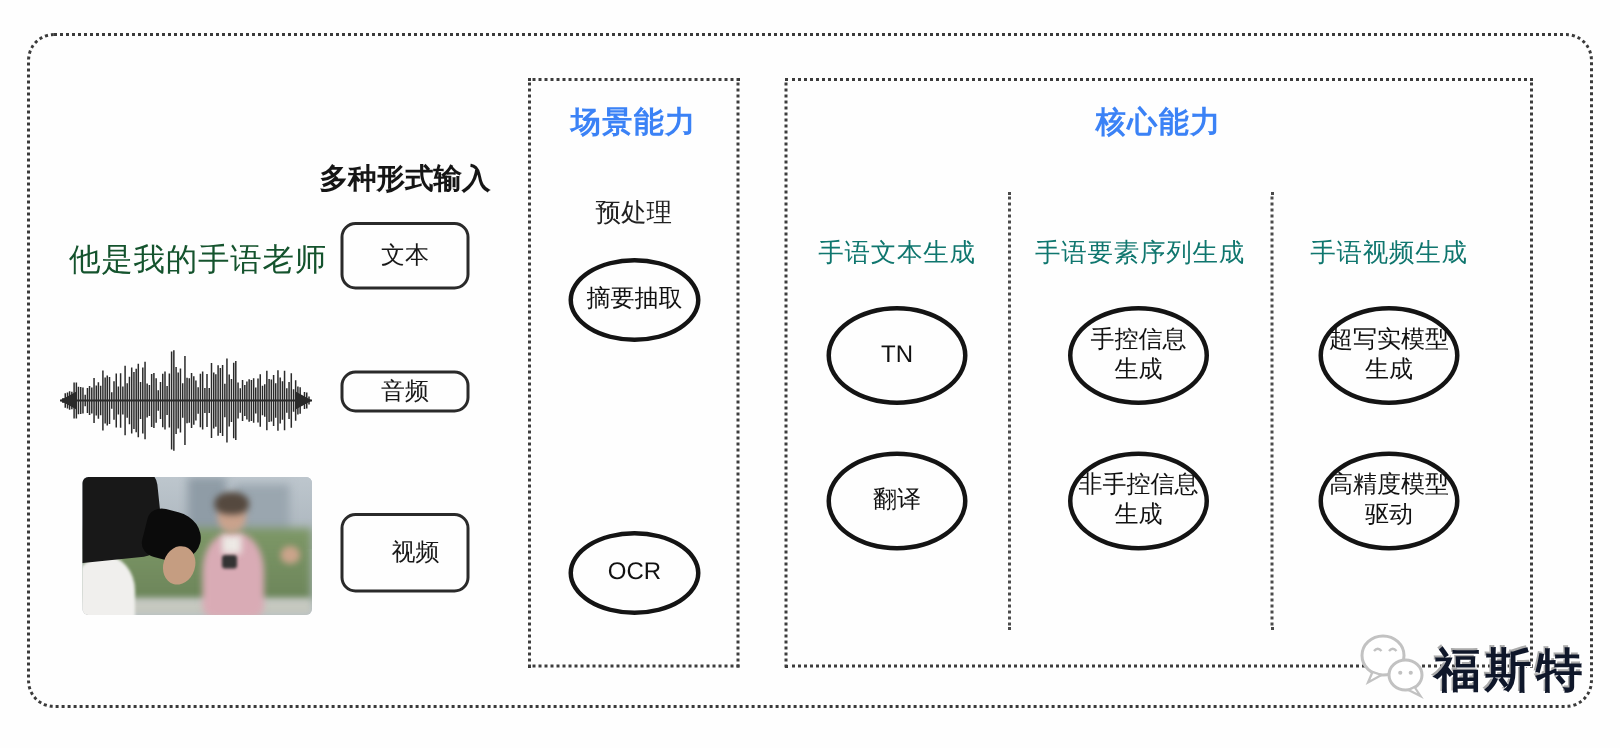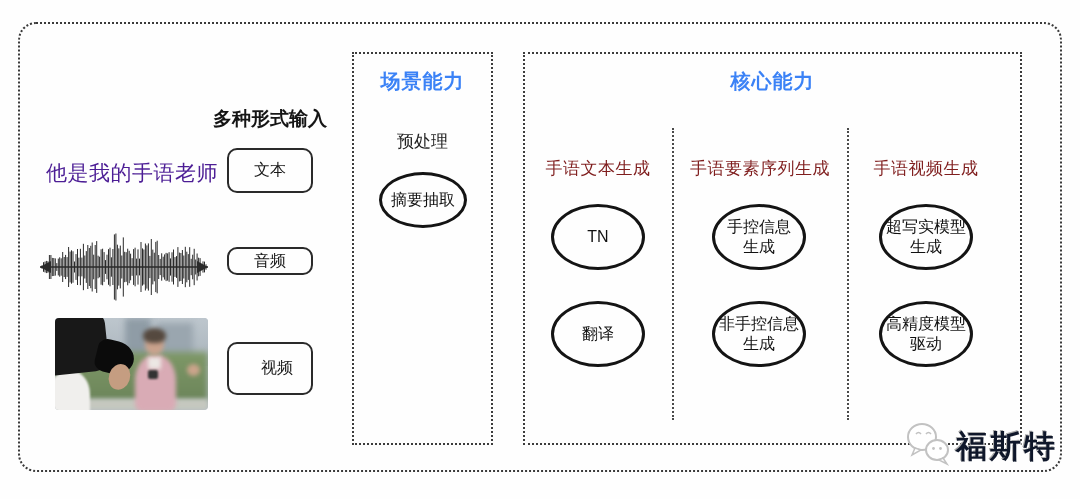--- a/index.html
+++ b/index.html
@@ -11,29 +11,29 @@
   
   .outer{left:18px;top:22px;width:1044px;height:450px;border:2px dotted #3a3a3a;border-radius:18px;}
   
   .panel{border:2px dotted #3c3c3c;background:transparent;}
   .panel-scene{left:352px;top:52px;width:141px;height:393px;}
   .panel-core{left:523px;top:52px;width:499px;height:393px;}
   .panel-title{position:absolute;top:14px;left:0;width:100%;text-align:center;font-size:20px;font-weight:700;letter-spacing:1px;color:#3b82f6;}
   .subtitle{left:352px;top:130px;width:141px;text-align:center;font-size:17px;color:#222;}
   .sep{border-left:2px dotted #4a4a4a;width:0;height:292px;top:128px;}
   .sep1{left:672px;} .sep2{left:847px;}
-  .col-header{top:157px;text-align:center;font-size:17px;font-weight:500;color:#7f1d1d;letter-spacing:0.5px;}
+  .col-header{top:157px;text-align:center;font-size:17px;font-weight:500;color:#0f766e;letter-spacing:0.5px;}
   
   .node{border:3px solid #141414;border-radius:50%;display:flex;align-items:center;justify-content:center;
         text-align:center;font-size:16px;line-height:1.25;color:#111;background:#fefefe;white-space:pre-line;font-weight:500;}
   .node-s{width:88px;height:56px;left:379px;}
   .node-c{width:94px;height:66px;}
   
   .input-header{left:205px;top:106px;width:130px;text-align:center;font-size:19px;font-weight:700;color:#151515;}
-  .sentence{left:46px;top:159px;font-size:21px;color:#4c1d95;letter-spacing:0.5px;}
+  .sentence{left:46px;top:159px;font-size:21px;color:#14532d;letter-spacing:0.5px;}
   .io-box{left:227px;width:86px;border:2px solid #2a2a2a;border-radius:10px;display:flex;align-items:center;justify-content:center;font-size:16px;color:#181818;background:#fefefe;}
   .waveform{left:40px;top:228px;width:168px;height:78px;}
   
   .photo{left:55px;top:318px;width:153px;height:92px;border-radius:4px;overflow:hidden;background:#b3bdc5;}
   .photo div{position:absolute;}
   .ph-sky{top:0;left:0;width:100%;height:52%;background:linear-gradient(#bdc6cd,#a9b3bb);}
   .ph-b1{left:46%;top:0;width:17%;height:50%;background:#8f9ca6;filter:blur(3px);}
   .ph-b2{left:66%;top:5%;width:24%;height:42%;background:#9aa6af;filter:blur(3px);}
   .ph-green{left:0;top:37%;width:100%;height:53%;background:linear-gradient(#7e9867,#6c855a);filter:blur(3px);}
   .ph-path{left:0;bottom:0;width:100%;height:12%;background:#c5c8bf;filter:blur(2px);}
@@ -96,20 +96,21 @@
 
   <div class="abs io-box" style="top:342px;height:53px;padding-left:14px;">
     <span>视频</span>
   </div>
 
   <div class="abs panel panel-scene">
     <div class="panel-title">场景能力</div>
   </div>
   <div class="abs subtitle">预处理</div>
   <div class="abs node node-s" style="top:172px;">摘要抽取</div>
+  <div class="abs node node-s" style="top:354px;">OCR</div>
 
   <div class="abs panel panel-core">
     <div class="panel-title">核心能力</div>
   </div>
   <div class="abs sep sep1"></div>
   <div class="abs sep sep2"></div>
 
   <div class="abs col-header" style="left:523px;width:150px;">手语文本生成</div>
   <div class="abs col-header" style="left:673px;width:174px;">手语要素序列生成</div>
   <div class="abs col-header" style="left:839px;width:174px;">手语视频生成</div>

